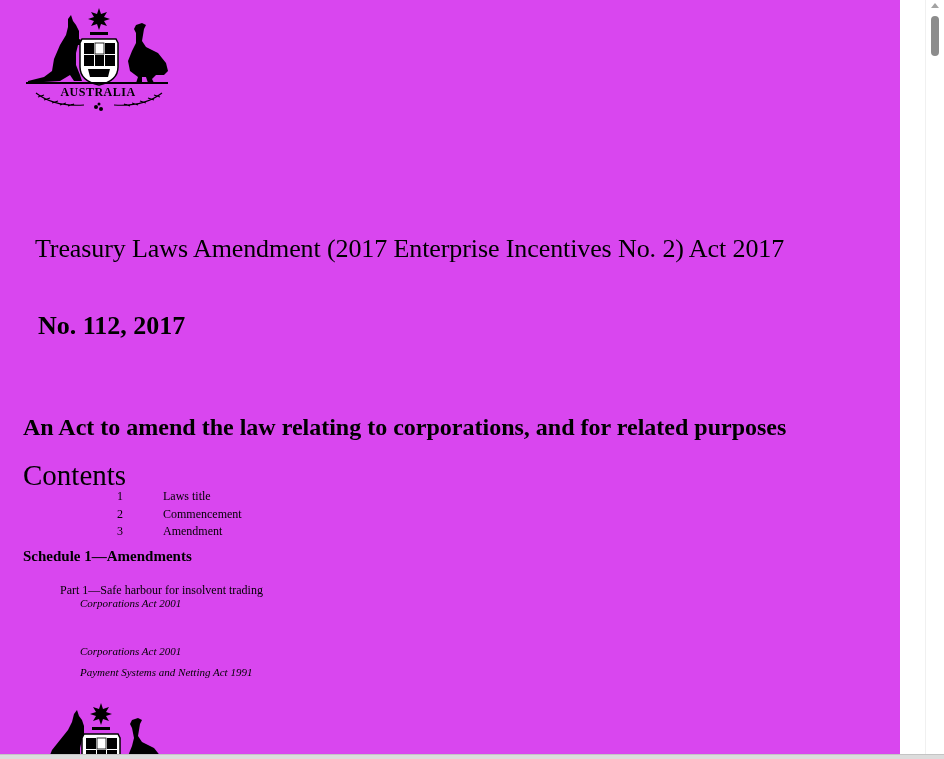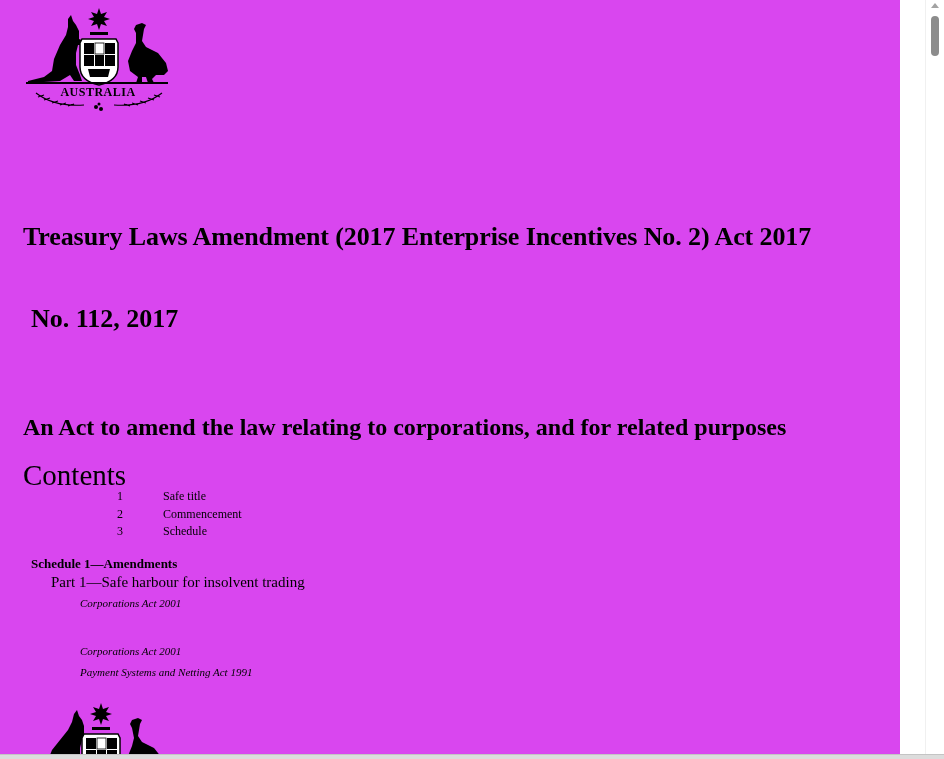--- a/index.html
+++ b/index.html
@@ -29,31 +29,31 @@
       height: 110px;
     }
     .crest-top { left: 24px; top: 5px; }
     .crest-bottom { left: 46px; top: 700px; }
     .crest svg { width: 146px; height: 110px; display: block; }
 
     .title {
       position: absolute;
       left: 23px;
       top: 222px;
-      margin: 0;
+      margin: 12px;
       font-size: 26px;
-      font-weight: bold;
+      font-weight: normal;
       white-space: nowrap;
       letter-spacing: -0.1px;
     }
     .act-number {
       position: absolute;
       left: 23px;
       top: 296px;
-      margin: 8px;
+      margin: 15px;
       font-size: 26px;
       font-weight: bold;
       white-space: nowrap;
     }
     .long-title {
       position: absolute;
       left: 23px;
       top: 414px;
       margin: 0;
       font-size: 24px;
@@ -90,30 +90,30 @@
     }
     .toc-label {
       position: absolute;
       left: 163px;
       top: 1px;
     }
     .schedule-heading {
       position: absolute;
       left: 23px;
       top: 548px;
-      margin: 8px;
-      font-size: 13px;
+      margin: 0;
+      font-size: 15px;
       font-weight: bold;
       white-space: nowrap;
     }
     .part-heading {
       position: absolute;
       left: 51px;
-      margin: 0;
-      font-size: 15px;
+      margin: 9px;
+      font-size: 12px;
       font-weight: normal;
       white-space: nowrap;
     }
     .part-1 { top: 574px; }
     .part-2 { top: 621px; }
     .act-ref {
       position: absolute;
       left: 80px;
       margin: 0;
       font-size: 11px;
@@ -199,29 +199,29 @@
   </div>
 
   <h1 class="title">Treasury Laws Amendment (2017 Enterprise Incentives No. 2) Act 2017</h1>
   <h1 class="act-number">No. 112, 2017</h1>
   <h2 class="long-title">An Act to amend the law relating to corporations, and for related purposes</h2>
   <h2 class="contents-heading">Contents</h2>
 
   <ul class="toc-list">
     <li class="toc-item">
       <span class="toc-num">1</span>
-      <span class="toc-label">Safe title</span>
+      <span class="toc-label">Laws title</span>
     </li>
     <li class="toc-item">
       <span class="toc-num">2</span>
       <span class="toc-label">Commencement</span>
     </li>
     <li class="toc-item">
       <span class="toc-num">3</span>
-      <span class="toc-label">Schedule</span>
+      <span class="toc-label">Amendment</span>
     </li>
   </ul>
 
   <div class="schedule-heading">Schedule 1—Amendments</div>
 
   <div class="part-heading part-1">Part 1—Safe harbour for insolvent trading</div>
   <div class="act-ref ref-1">Corporations Act 2001</div>
 
   <div class="act-ref ref-2">Corporations Act 2001</div>
   <div class="act-ref ref-3">Payment Systems and Netting Act 1991</div>

